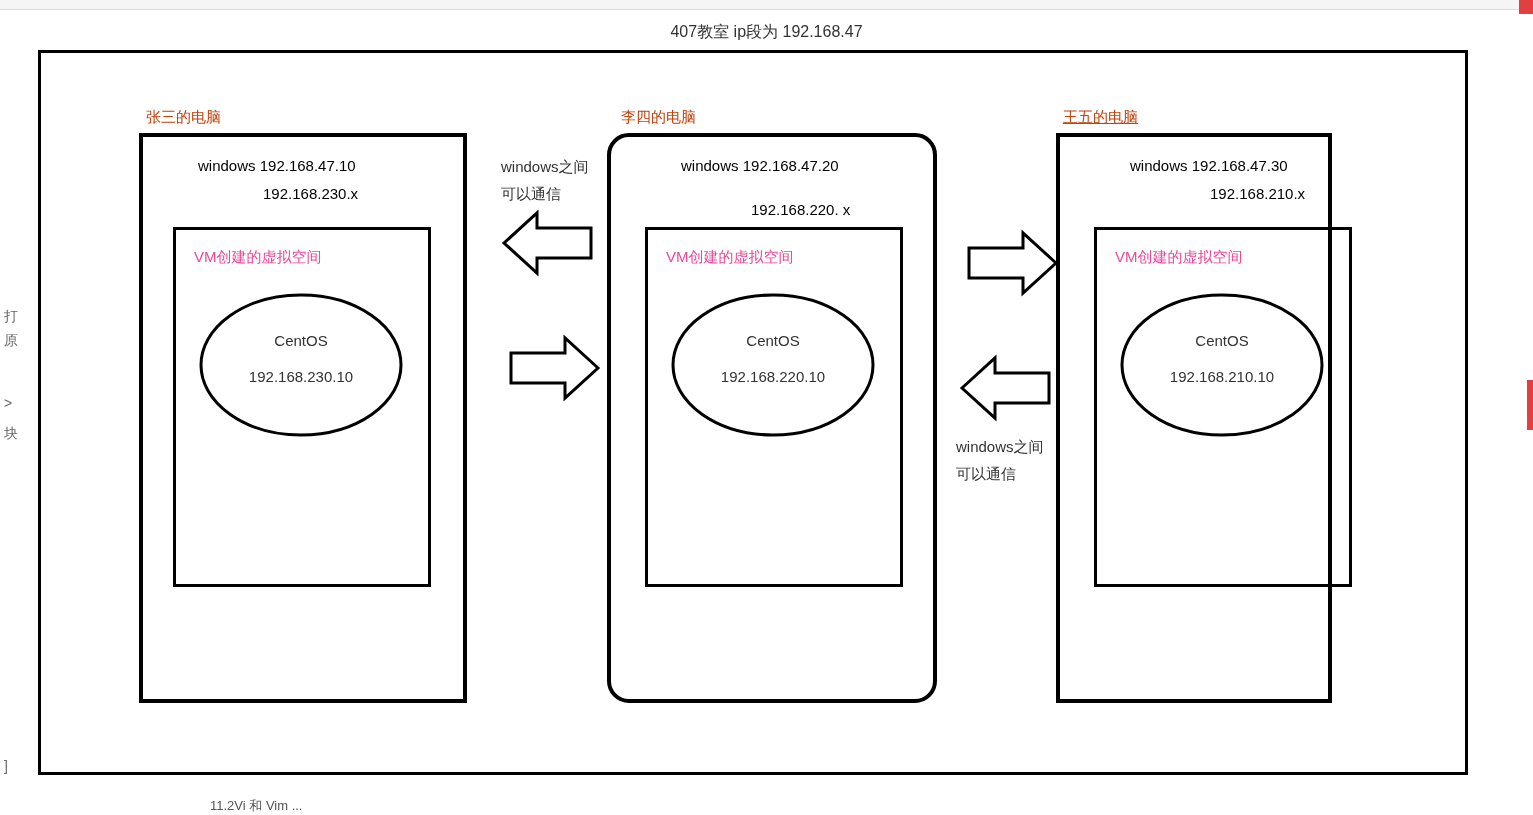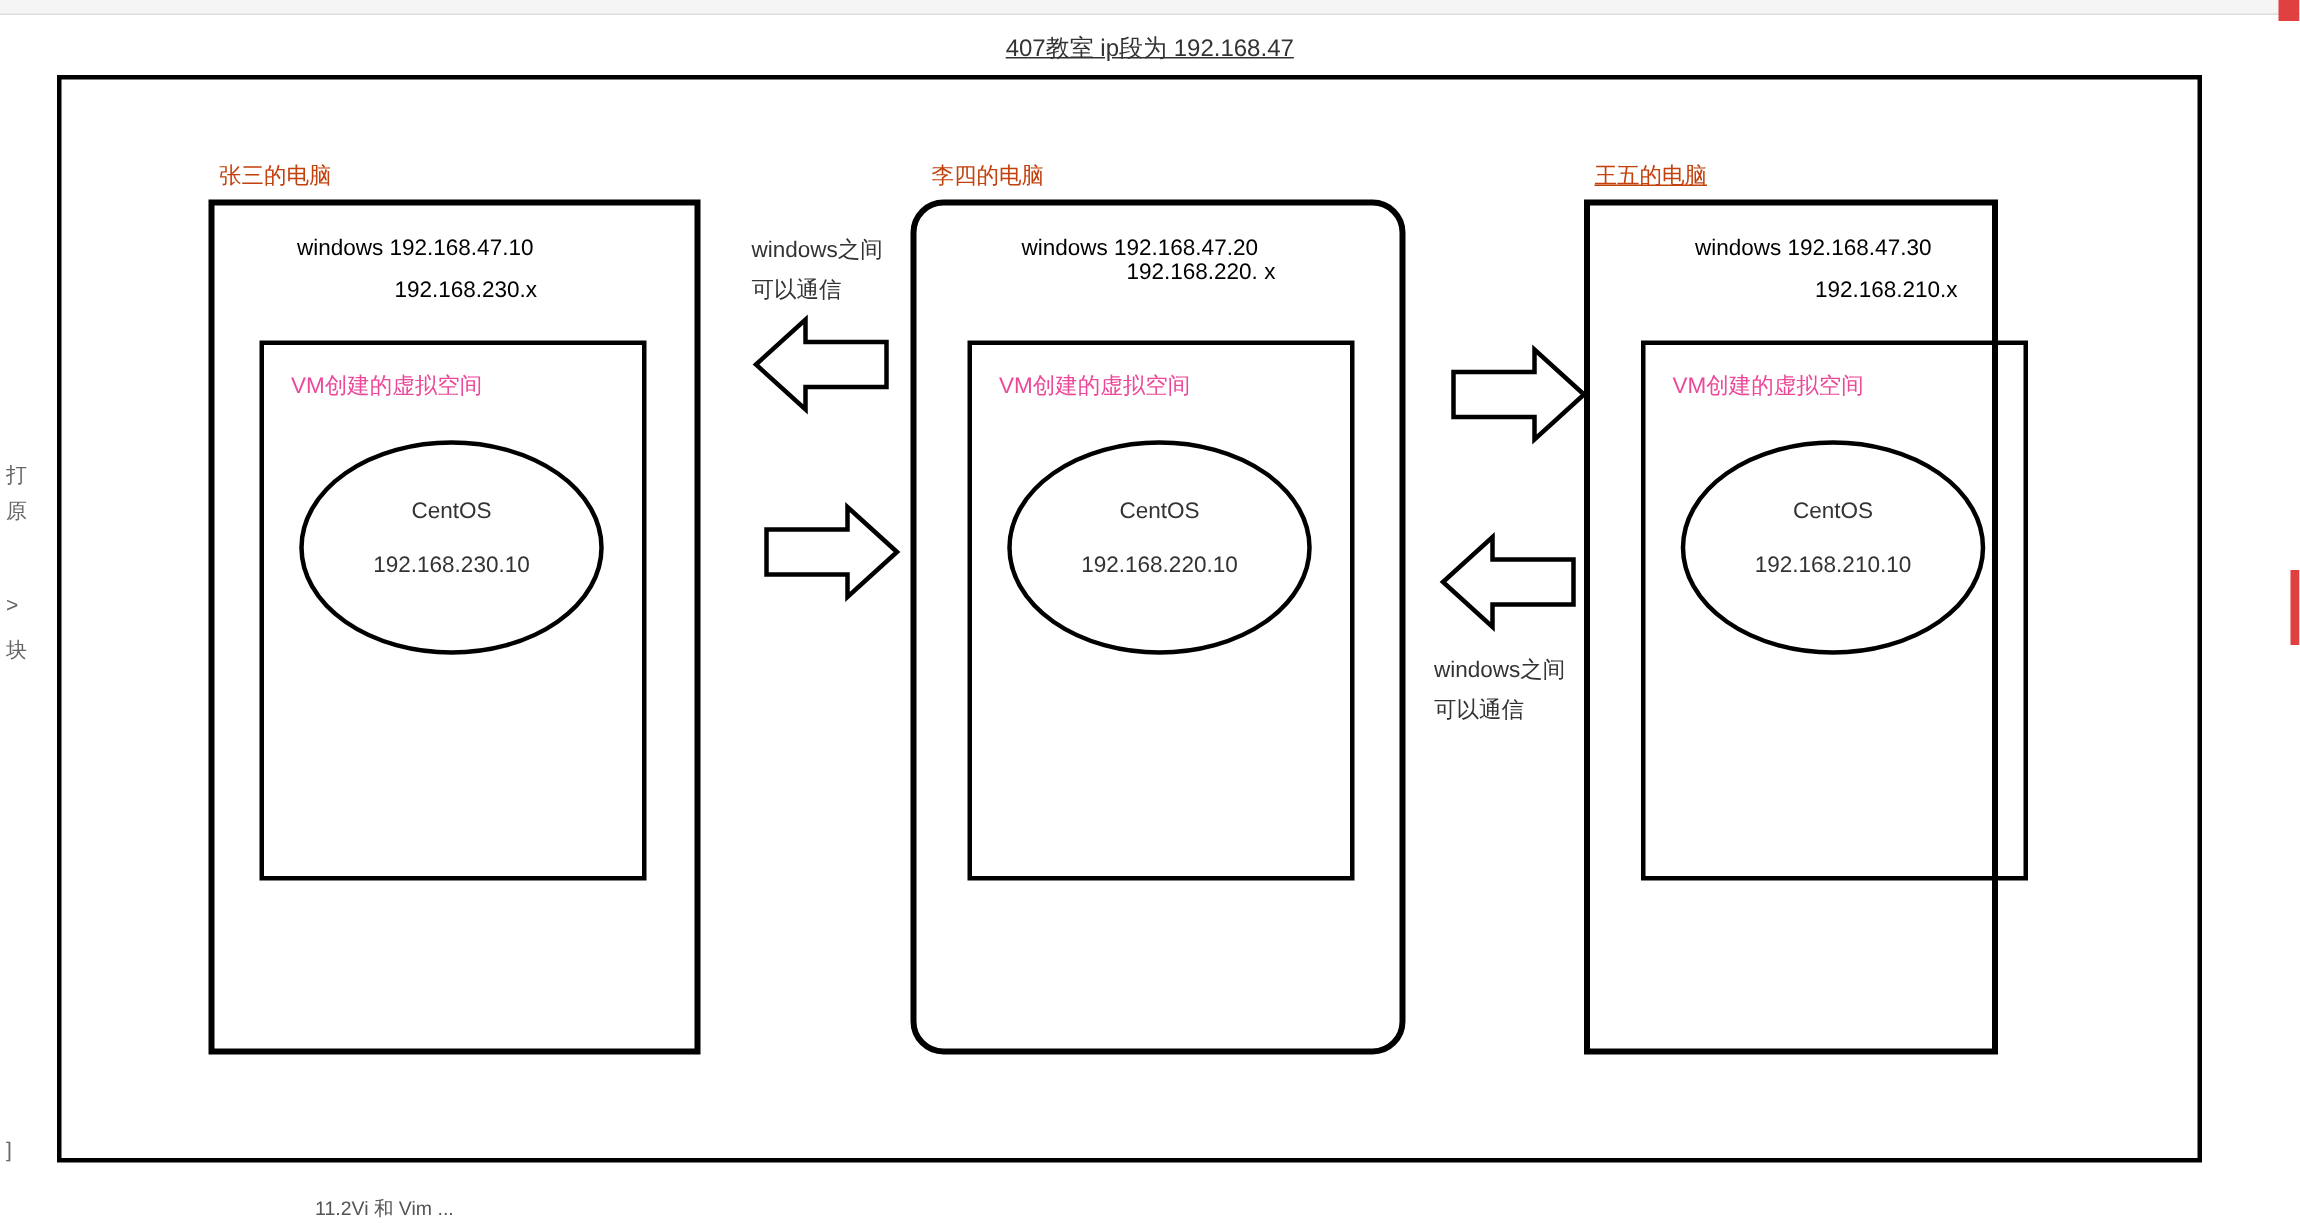--- a/index.html
+++ b/index.html
@@ -18,21 +18,20 @@
       background: #f5f5f5;
       border-bottom: 1px solid #ddd;
     }
     .title {
       position: absolute;
       top: 22px;
       left: 0; right: 0;
       text-align: center;
       font-size: 16px;
       color: #333;
-      text-decoration: underline;
     }
     .outer-frame {
       position: absolute;
       left: 38px;
       top: 50px;
       width: 1430px;
       height: 725px;
       border: 3px solid #000;
     }
     .computer-label {
@@ -136,21 +135,21 @@
   </div>
   <div class="arrow" style="left:462px; top:275px;">
     <svg width="100" height="80" viewBox="0 0 100 80">
       <path d="M 95 40 L 62 10 L 62 25 L 8 25 L 8 55 L 62 55 L 62 70 Z" fill="#fff" stroke="#000" stroke-width="3"></path>
     </svg>
   </div>
 
   <div class="computer-label" style="left:580px; top:55px;">李四的电脑</div>
   <div class="computer-box" style="left:566px; top:80px; width:330px; height:570px;border-radius:22px;">
     <div class="win-line" style="position:absolute; left:70px; top:20px;">windows  192.168.47.20</div>
-    <div class="win-line" style="position:absolute; left:140px; top:36px;">192.168.220. x</div>
+    <div class="win-line" style="position:absolute; left:140px; top:64px;">192.168.220. x</div>
     <div class="vm-box" style="left:34px; top:90px; width:258px; height:360px;">
       <div class="vm-title" style="left:18px; top:18px;">VM创建的虚拟空间</div>
       <div class="ellipse" style="left:20px; top:60px; width:210px; height:150px;">
         <svg width="210" height="150" viewBox="0 0 210 150">
           <ellipse cx="105" cy="75" rx="100" ry="70" fill="none" stroke="#000" stroke-width="3"></ellipse>
         </svg>
         <div class="ellipse-text" style="top:42px;">CentOS</div>
         <div class="ellipse-text" style="top:78px;">192.168.220.10</div>
       </div>
     </div>

